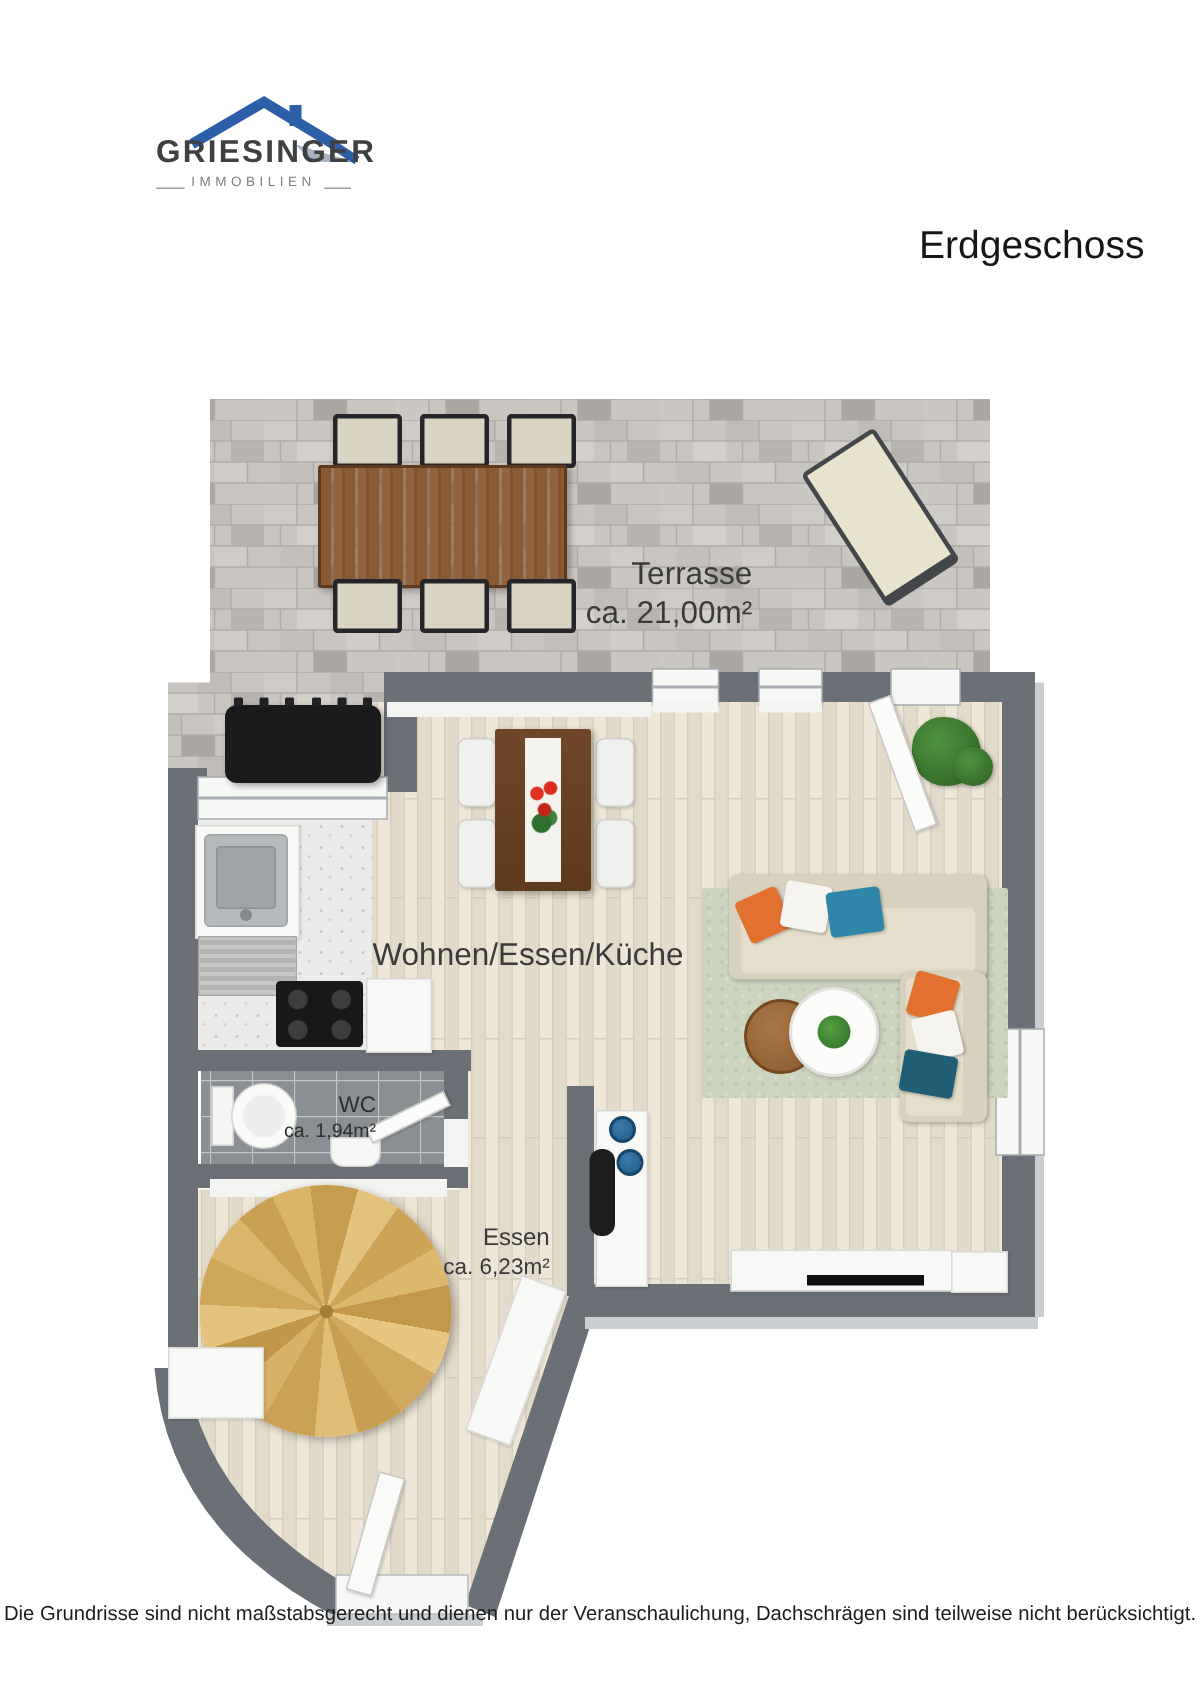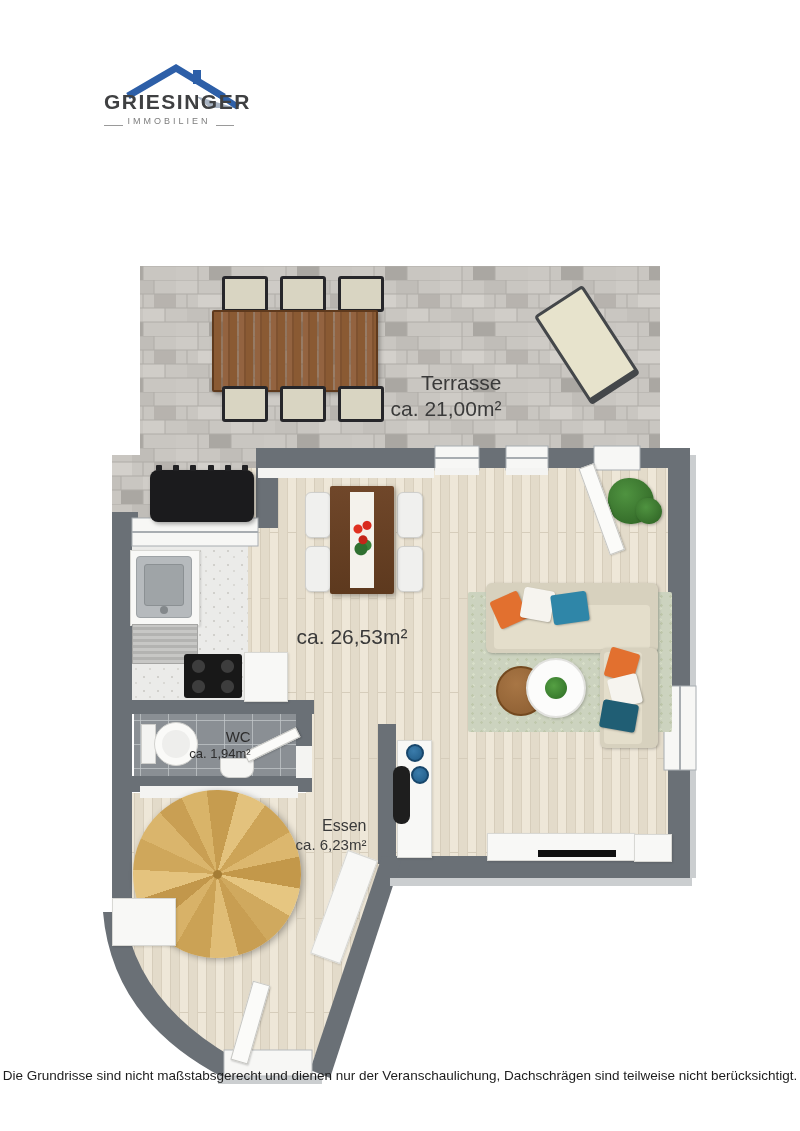--- a/index.html
+++ b/index.html
@@ -92,20 +92,21 @@
       <path d="M108,30 L140,51" stroke="#2d5fa8" stroke-width="6" fill="none"></path>
     </svg>
     <div class="brand">GRIESINGER</div>
     <div class="subrow">
       <span class="rule"></span>
       <span class="subtitle">IMMOBILIEN</span>
       <span class="rule"></span>
     </div>
   </div>
 
+  <div id="page-title" class="abs">Erdgeschoss</div>
 
   <svg class="abs" style="left:0;top:0" width="800" height="1131" viewBox="0 0 800 1131">
     <defs>
       <pattern id="pave" width="88" height="56" patternUnits="userSpaceOnUse">
         <rect width="88" height="56" fill="#c9c6c1"></rect>
         <rect x="0" y="0" width="22" height="14" fill="#cecbc6"></rect>
         <rect x="44" y="0" width="22" height="14" fill="#c0bdb8"></rect>
         <rect x="22" y="14" width="22" height="14" fill="#d3d0cb"></rect>
         <rect x="66" y="14" width="22" height="14" fill="#b7b3ae"></rect>
         <rect x="11" y="28" width="22" height="14" fill="#c3c0bb"></rect>
@@ -290,21 +291,21 @@
   <div class="abs white-furn" style="left:487px;top:833px;width:146px;height:26px">
     <div id="tv"></div>
   </div>
   <div class="abs white-furn" style="left:634px;top:834px;width:36px;height:26px"></div>
 
   <div class="abs room-label" style="left:446px;top:370px">
     <div class="big">Terrasse</div>
     <div class="big">ca. 21,00m²</div>
   </div>
   <div class="abs room-label" style="left:352px;top:624px">
-    <div class="big">ca. 26,53m²</div>
+    <div class="big">Wohnen/Essen/Küche</div>
   </div>
   <div class="abs room-label" style="left:220px;top:728px;color:#2e2e2e">
     <div class="mid">WC</div>
     <div style="font-size:13px">ca. 1,94m²</div>
   </div>
   <div class="abs room-label" style="left:331px;top:816px">
     <div style="font-size:16px">Essen</div>
     <div class="mid">ca. 6,23m²</div>
   </div>
 

